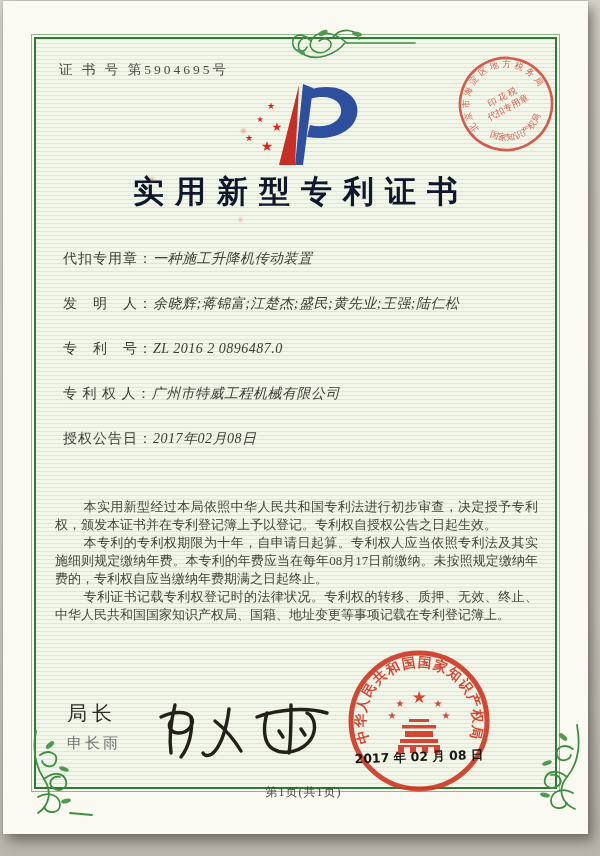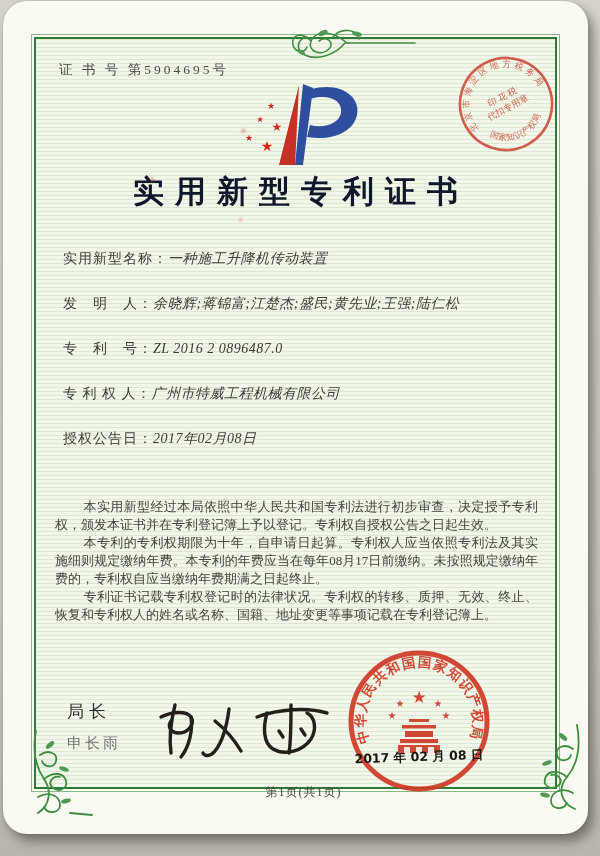--- a/index.html
+++ b/index.html
@@ -5,21 +5,20 @@
   html,body{margin:0;padding:0;}
   body{
     width:600px;height:856px;position:relative;overflow:hidden;
     background:linear-gradient(180deg,#d6d3cb 0%,#ccc9c1 70%,#b9b6ae 100%);
     font-family:"Liberation Serif","DejaVu Serif",serif;
   }
   .paper{
     position:absolute;left:3px;top:1px;width:585px;height:833px;
     background:#fbfaf2;
     box-shadow:5px 7px 12px rgba(55,50,40,.55), 0 0 2px rgba(0,0,0,.2);
-    border-radius:24px;
   }
   .frame-outer{
     position:absolute;left:28px;top:33px;right:28px;bottom:42px;
     border:1px solid #8cb789;
   }
   .frame-inner{
     position:absolute;inset:2px;
     border:2px solid #2f7a37;
     background:
       repeating-linear-gradient(180deg,
@@ -39,21 +38,21 @@
   }
   .fields{position:absolute;left:60px;top:249px;right:60px;}
   .field{margin-bottom:27px;font-size:14px;color:#3e3c35;white-space:nowrap;}
   .field .flabel{letter-spacing:1px;}
   .field .fvalue{letter-spacing:.5px;font-style:italic;}
   .body-text{
     position:absolute;left:52px;right:50px;top:497px;
     font-size:13px;line-height:18px;color:#46443c;text-align:justify;
   }
   .body-text p{margin:0;text-indent:2.2em;}
-  .sig-label{position:absolute;left:64px;top:699px;font-size:17px;letter-spacing:5px;color:#2f2d27;}
+  .sig-label{position:absolute;left:64px;top:699px;font-size:20px;letter-spacing:5px;color:#2f2d27;}
   .sig-name{position:absolute;left:64px;top:733px;font-size:15px;letter-spacing:3px;color:#737373;}
   .sig-svg{position:absolute;left:142px;top:686px;width:195px;height:88px;}
   .page-footer{
     position:absolute;left:0;top:783px;width:100%;text-align:center;
     font-size:12px;letter-spacing:1px;color:#45433d;padding-left:8px;
   }
   .issue-seal{position:absolute;left:342px;top:646px;width:148px;height:148px;opacity:.92;}
   .seal-date{
     position:absolute;left:336px;top:748px;width:160px;text-align:center;
     font-family:"DejaVu Sans","Liberation Sans",sans-serif;
@@ -132,40 +131,40 @@
       <text x="42" y="50" font-size="12">★</text>
       <text x="14" y="60" font-size="9">★</text>
       <text x="32" y="70" font-size="14">★</text>
     </g>
   </svg>
 
   <div class="title">实用新型专利证书</div>
 
   <div class="fields">
     <div class="field">
-      <span class="flabel">实用新型名称：</span><span class="fvalue">一种施工升降机传动装置</span>
+      <span class="flabel">代扣专用章：</span><span class="fvalue">一种施工升降机传动装置</span>
     </div>
     <div class="field">
       <span class="flabel">发　明　人：</span><span class="fvalue">余晓辉;蒋锦富;江楚杰;盛民;黄先业;王强;陆仁松</span>
     </div>
     <div class="field">
       <span class="flabel">专　利　号：</span><span class="fvalue">ZL 2016 2 0896487.0</span>
     </div>
     <div class="field">
       <span class="flabel">专 利 权 人：</span><span class="fvalue">广州市特威工程机械有限公司</span>
     </div>
     <div class="field">
       <span class="flabel">授权公告日：</span><span class="fvalue">2017年02月08日</span>
     </div>
   </div>
 
   <div class="body-text">
     <p>本实用新型经过本局依照中华人民共和国专利法进行初步审查，决定授予专利权，颁发本证书并在专利登记簿上予以登记。专利权自授权公告之日起生效。</p>
     <p>本专利的专利权期限为十年，自申请日起算。专利权人应当依照专利法及其实施细则规定缴纳年费。本专利的年费应当在每年08月17日前缴纳。未按照规定缴纳年费的，专利权自应当缴纳年费期满之日起终止。</p>
-    <p>专利证书记载专利权登记时的法律状况。专利权的转移、质押、无效、终止、恢复和专利权人的姓名或名称、国籍、地址变更等事项记载在专利登记簿上。</p>
+    <p>专利证书记载专利权登记时的法律状况。专利权的转移、质押、无效、终止、中华人民共和国国家知识产权局、国籍、地址变更等事项记载在专利登记簿上。</p>
   </div>
 
   <div class="sig-label">局长</div>
   <div class="sig-name">申长雨</div>
   <svg class="sig-svg" viewBox="0 0 195 88">
     <g fill="none" stroke="#222018" stroke-width="3.4" stroke-linecap="round" stroke-linejoin="round">
       <path d="M30,18 C26,34 24,52 26,66"></path>
       <path d="M16,30 C28,24 42,24 46,30 C50,36 44,46 34,46 C26,46 22,40 26,34"></path>
       <path d="M46,30 C48,44 44,60 36,70"></path>
       <path d="M84,22 C82,38 78,54 70,64 C66,69 60,70 58,66"></path>

